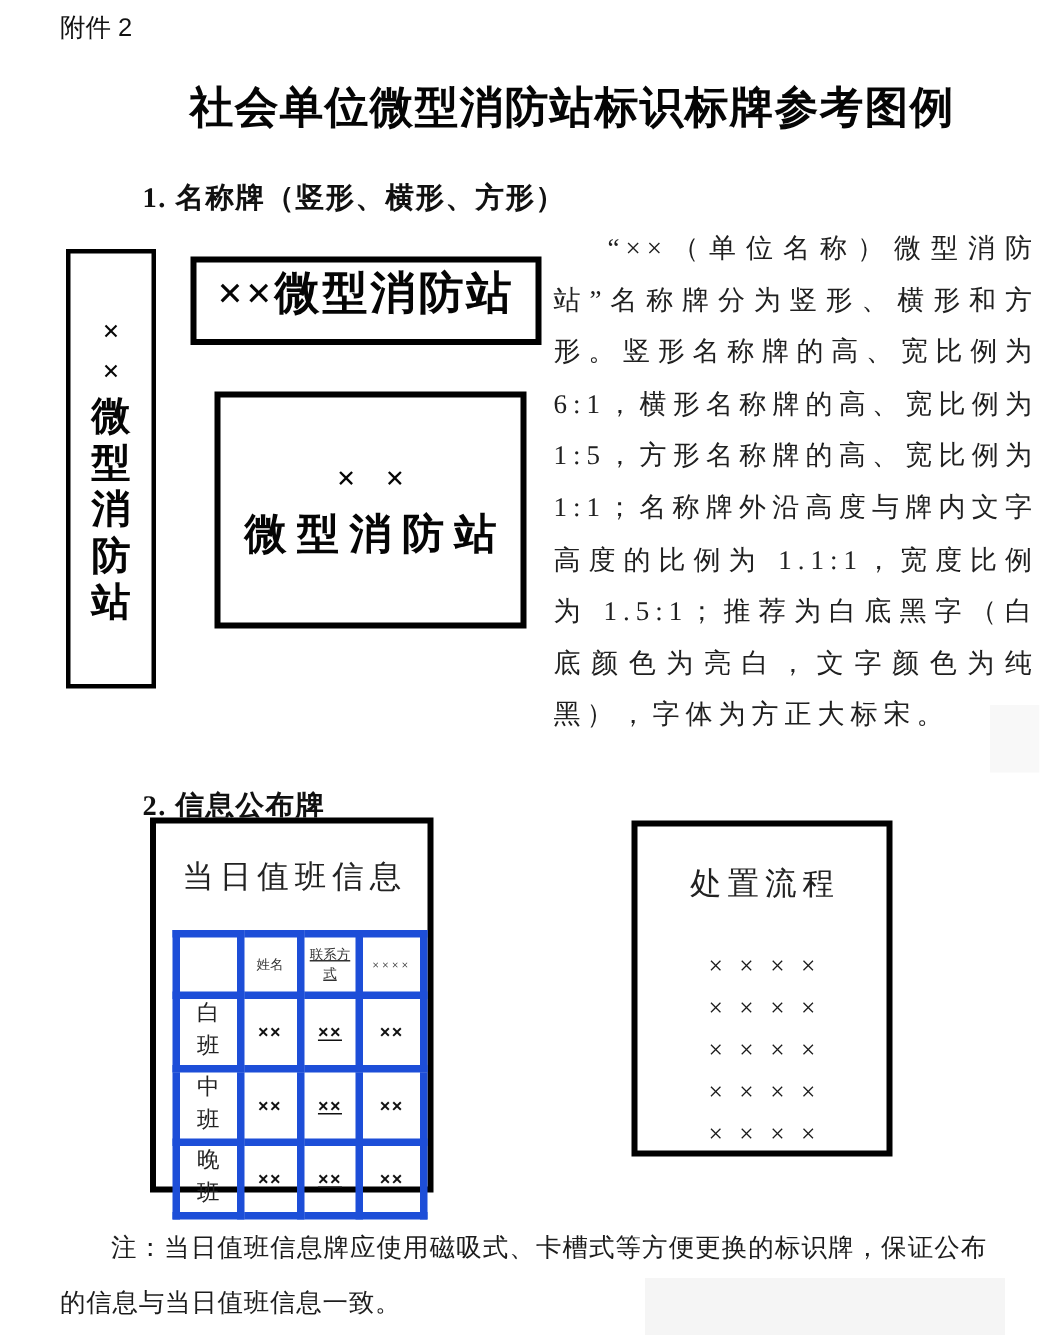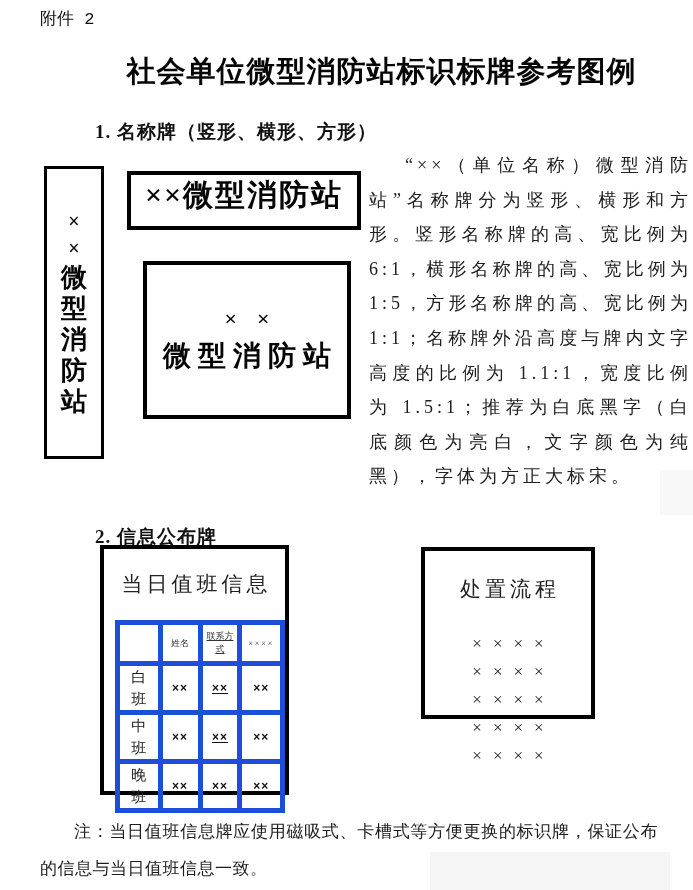--- a/index.html
+++ b/index.html
@@ -4,21 +4,21 @@
 <style>
   html,body{margin:0;padding:0;}
   body{
     width:693px;height:890px;position:relative;overflow:hidden;
     background:#ffffff;color:#1a1a1a;
     font-family:"Liberation Serif","DejaVu Serif",serif;
   }
   .abs{position:absolute;}
 
   
-  .attachment-label{left:40px;top:7px;font-size:17px;font-family:Liberation Mono, monospace;color:#111;}
+  .attachment-label{left:40px;top:7px;font-size:17px;font-family:Liberation Sans, sans-serif;color:#111;}
   .doc-title{left:0;top:52px;width:693px;text-align:center;font-size:29px;font-weight:bold;letter-spacing:1px;color:#050505;padding-left:35px;}
   .section-heading{font-size:19px;font-weight:bold;color:#111;letter-spacing:1px;}
   .s1-heading{left:95px;top:119px;}
   .s2-heading{left:95px;top:524px;}
 
   
   .plate{box-sizing:border-box;background:#fff;border:4px solid #000;}
   .v-sign{left:44px;top:166px;width:60px;height:293px;border-width:3px;
     display:flex;flex-direction:column;justify-content:center;align-items:center;}
   .v-char{display:block;font-weight:bold;font-size:26px;line-height:31px;text-align:center;color:#050505;}
@@ -33,32 +33,32 @@
 
   
   .desc{left:369px;top:148px;width:323px;font-size:18px;line-height:34.6px;
     letter-spacing:4px;text-align:justify;text-indent:2em;color:#202020;}
 
   
   .duty-board{left:100px;top:545px;width:189px;height:250px;}
   .duty-title{margin-top:21px;text-align:center;font-size:21px;letter-spacing:4px;padding-left:4px;color:#222;}
   .duty-table{position:absolute;left:11px;top:71px;border-collapse:collapse;}
   .duty-table td{border:5px solid #1d4ed8;text-align:center;vertical-align:middle;padding:0;}
-  .duty-table .c0{width:42px;}
+  .duty-table .c0{width:42px;font-family:Liberation Mono, monospace;}
   .duty-table .c1{width:39px;}
   .duty-table .c2{width:39px;text-decoration:underline;}
   .duty-table .c3{width:40px;}
   .duty-table .hrow td{height:36px;font-size:9px;color:#333;letter-spacing:0;}
   .duty-table .hrow .hx{font-size:8px;letter-spacing:2px;}
   .duty-table .drow td{height:43px;}
   .shift-label{display:inline-block;width:17px;word-break:break-all;font-size:15px;line-height:22px;color:#222;}
   .cell-x{font-family:"Liberation Sans","DejaVu Sans",sans-serif;font-weight:bold;font-size:12px;letter-spacing:1px;color:#111;}
 
   
-  .process-board{left:421px;top:547px;width:174px;height:172px;}
+  .process-board{left:421px;top:547px;width:174px;height:224px;}
   .process-title{margin-top:24px;text-align:center;font-size:21px;letter-spacing:4px;padding-left:4px;color:#222;}
   .process-rows{margin-top:27px;}
   .process-row{text-align:center;font-size:17px;line-height:28px;letter-spacing:11px;padding-left:11px;color:#1a1a1a;}
 
   
   .note{left:40px;top:813px;width:618px;font-size:17px;line-height:37px;
     letter-spacing:0.5px;text-indent:2em;text-align:justify;color:#1c1c1c;}
 
   
   .artifact{background:#f5f5f5;z-index:0;}

